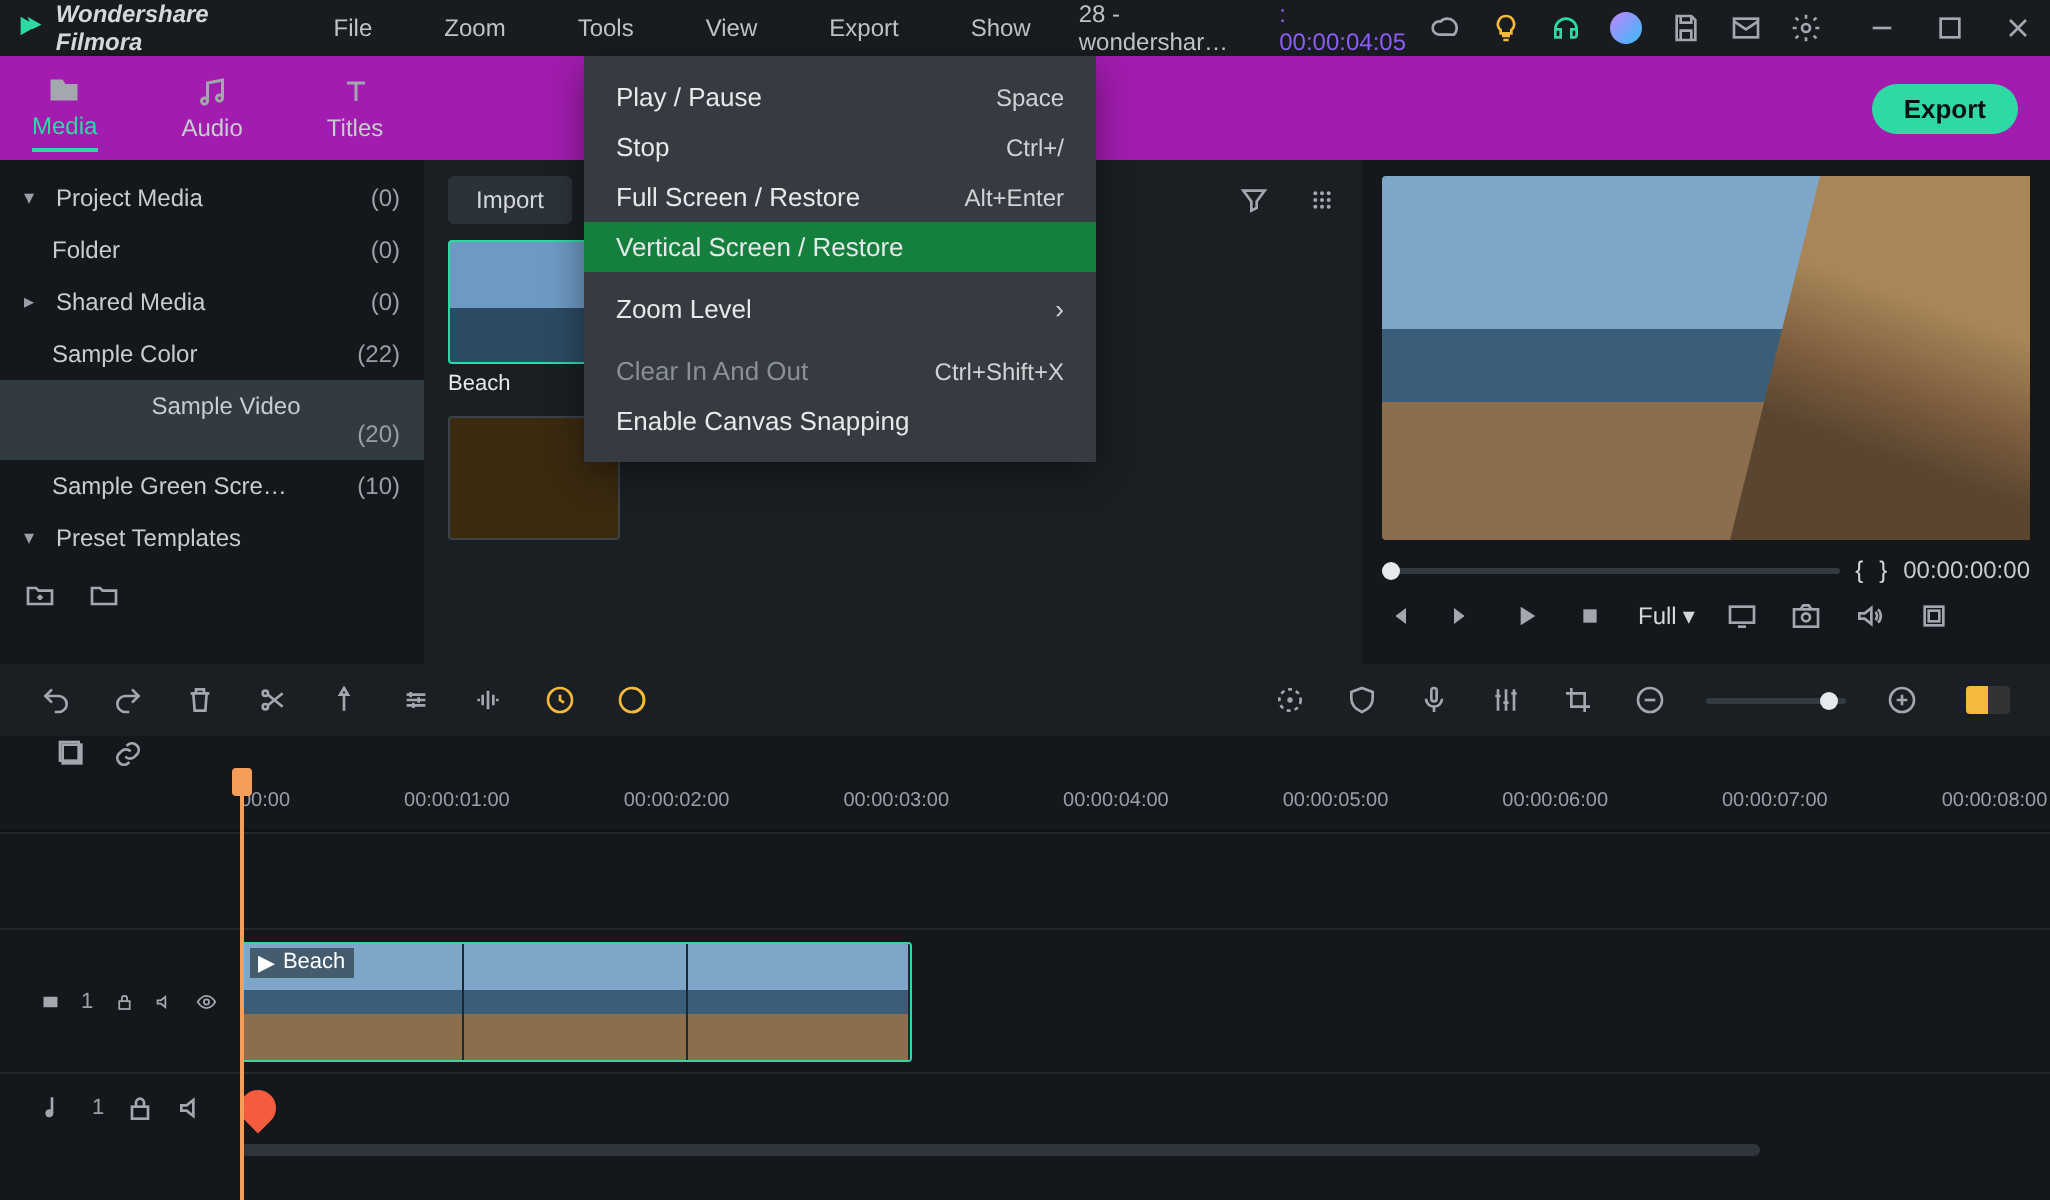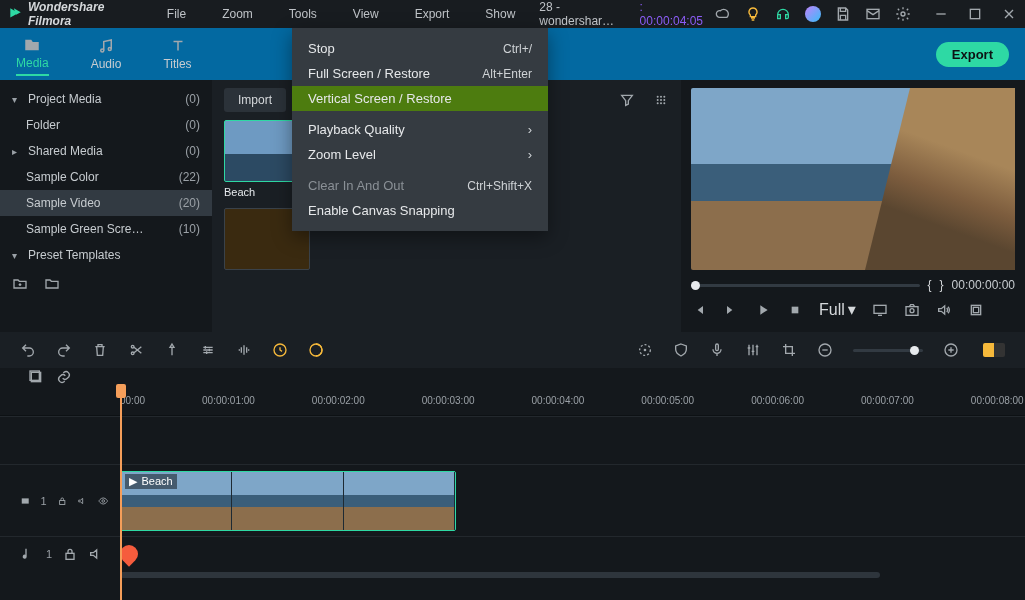--- a/index.html
+++ b/index.html
@@ -13,47 +13,47 @@
   .proj { color: #bfc3c7; margin-left: 4px; }
   .tc { color: #8b5cf6; margin-left: 2px; }
   .tb-right { margin-left: auto; display: flex; gap: 14px; align-items: center; }
   .ico { width: 16px; height: 16px; display: inline-flex; align-items: center; justify-content: center; color: #a2a8ad; }
   .ico svg { width: 100%; height: 100%; }
   .bulb { color: #f6b93b; }
   .headset { color: #2ed9a4; }
   .avatar { width:16px;height:16px;border-radius:50%;background:linear-gradient(135deg,#c083fc,#38bdf8);}
   .winctrl { display:flex; gap:18px; margin-left:8px; }
 
-  .toptabs { height: 52px; display: flex; align-items: center; padding: 0 16px; background: #0369a1; gap: 42px; }
+  .toptabs { height: 52px; display: flex; align-items: center; padding: 0 16px; background: #a21caf; gap: 42px; }
   .toptab { display: flex; flex-direction: column; align-items: center; gap: 2px; color: #c7ccd0; padding: 4px 0; }
   .toptab.active { color: #2ed9a4; border-bottom: 2px solid #2ed9a4; }
   .toptab .ticon { width: 18px; height: 18px; }
   .export-btn { margin-left: auto; background: #2ed9a4; color: #0d1314; font-weight: 600; border-radius: 14px; padding: 5px 16px; font-size: 13px; }
 
   .main { display: flex; height: 252px; }
   .sidebar { width: 212px; background: #14181c; padding-top: 6px; }
   .sb-item { display: flex; align-items: center; padding: 6px 12px 6px 26px; color: #c7ccd0; }
   .sb-item.root { padding-left: 12px; }
   .sb-caret { width: 10px; margin-right: 6px; color: #9aa0a6; font-size: 10px; }
   .sb-count { margin-left: auto; color: #9aa0a6; }
-  .sb-item.sel { background: #323a42; }
+  .sb-item.sel { background: #323a42; flex-direction: column; }
   .sb-footer { display:flex; gap:16px; padding:8px 12px; }
 
   .browser { flex: 1; background: #1a1f24; padding: 8px 12px; position: relative; }
   .browser-top { display: flex; align-items: center; gap: 18px; margin-bottom: 8px; }
   .import-btn { background: #2b3239; padding: 5px 14px; border-radius: 3px; }
   .browser-top .spacer { flex:1; }
   .thumb { width: 86px; display:flex; flex-direction:column; gap:4px; margin-bottom:10px; }
   .thumb-img { width: 86px; height: 62px; border: 1px solid #2ed9a4; border-radius: 2px; background: linear-gradient(#6e9ac2 55%, #2c4a63 55%); position: relative; }
   .thumb-img2 { width: 86px; height: 62px; border: 1px solid #3a424a; border-radius: 2px; background: #3a2a10; position: relative; }
   .thumb-cap { font-size: 11px; color: #e7eaed; }
 
   .dropdown { position:absolute; left:292px; top:28px; width:256px; background:#353b41; padding:8px 0; font-size:13px; z-index:50; box-shadow:0 6px 18px rgba(0,0,0,0.4); }
   .dd-row { display:flex; align-items:center; padding:5px 16px; color:#e6e8ea; }
-  .dd-row.hl { background:#4d7c0f; }
+  .dd-row.hl { background:#15803d; }
   .dd-row .dd-sc { margin-left:auto; color:#cfd3d6; font-size:12px; }
   .dd-row.sub::after { content:"›"; margin-left:auto; color:#cfd3d6; }
   .dd-row.dis { color:#8a9096; }
   .dd-sep { margin:6px 0; }
 
   .preview { width: 344px; background: #14181c; padding: 8px 10px; }
   .preview-video { width: 324px; height: 182px; border-radius: 2px; background: linear-gradient(#7ea6c8 42%, #3a5e7a 42% 62%, #8c6e4c 62%); position:relative; }
   .cliff { position:absolute; right:0; top:0; width:150px; height:100%; background: linear-gradient(200deg, #a88659 35%, #7d5d3e 55%, #5a4630 70%); clip-path: polygon(30% 0,100% 0,100% 100%,0 100%); }
   .pv-scrub { display:flex; align-items:center; gap:8px; margin-top:8px; }
   .scrub-track { flex:1; height:3px; background:#323a42; border-radius:2px; position:relative; }
@@ -297,21 +297,21 @@
       <span class="ico">
           <svg viewBox="0 0 24 24" fill="currentColor">
             <path d="M8 5l11 7-11 7z"></path>
           </svg>
         </span>
       <span class="ico">
           <svg viewBox="0 0 24 24" fill="currentColor">
             <rect x="7" y="7" width="10" height="10"></rect>
           </svg>
         </span>
-      <span style="font-size:16px;display:flex;align-items:flex-end;gap:3px;"><span>Full</span>▾</span>
+      <span style="font-size:12px;display:flex;align-items:flex-end;gap:3px;"><span>Full</span>▾</span>
       <span class="ico">
           <svg viewBox="0 0 24 24" fill="none" stroke="currentColor" stroke-width="2">
             <rect x="3" y="5" width="18" height="12"></rect>
             <path d="M9 20h6"></path>
           </svg>
         </span>
       <span class="ico">
           <svg viewBox="0 0 24 24" fill="none" stroke="currentColor" stroke-width="2">
             <rect x="3" y="7" width="18" height="13"></rect>
             <circle cx="12" cy="13" r="3"></circle>
@@ -524,34 +524,35 @@
     <div class="audio-knob"></div>
   </div>
 </div>
 <div class="hscroll">
       <div class="hscroll-thumb"></div>
     </div>
 </div>
 
 <div class="dropdown">
   <div class="dd-row">
+      <span>Play / Pause</span>
+      <span class="dd-sc">Space</span>
+    </div>
+  <div class="dd-row">
       <span>Stop</span>
       <span class="dd-sc">Ctrl+/</span>
     </div>
   <div class="dd-row">
       <span>Full Screen / Restore</span>
       <span class="dd-sc">Alt+Enter</span>
     </div>
   <div class="dd-row hl">
       <span>Vertical Screen / Restore</span>
     </div>
   <div class="dd-sep"></div>
-  <div class="dd-row sub">
-      <span>Playback Quality</span>
-    </div>
   <div class="dd-row sub">
       <span>Zoom Level</span>
     </div>
   <div class="dd-sep"></div>
   <div class="dd-row dis">
       <span>Clear In And Out</span>
       <span class="dd-sc">Ctrl+Shift+X</span>
     </div>
   <div class="dd-row">
       <span>Enable Canvas Snapping</span>

